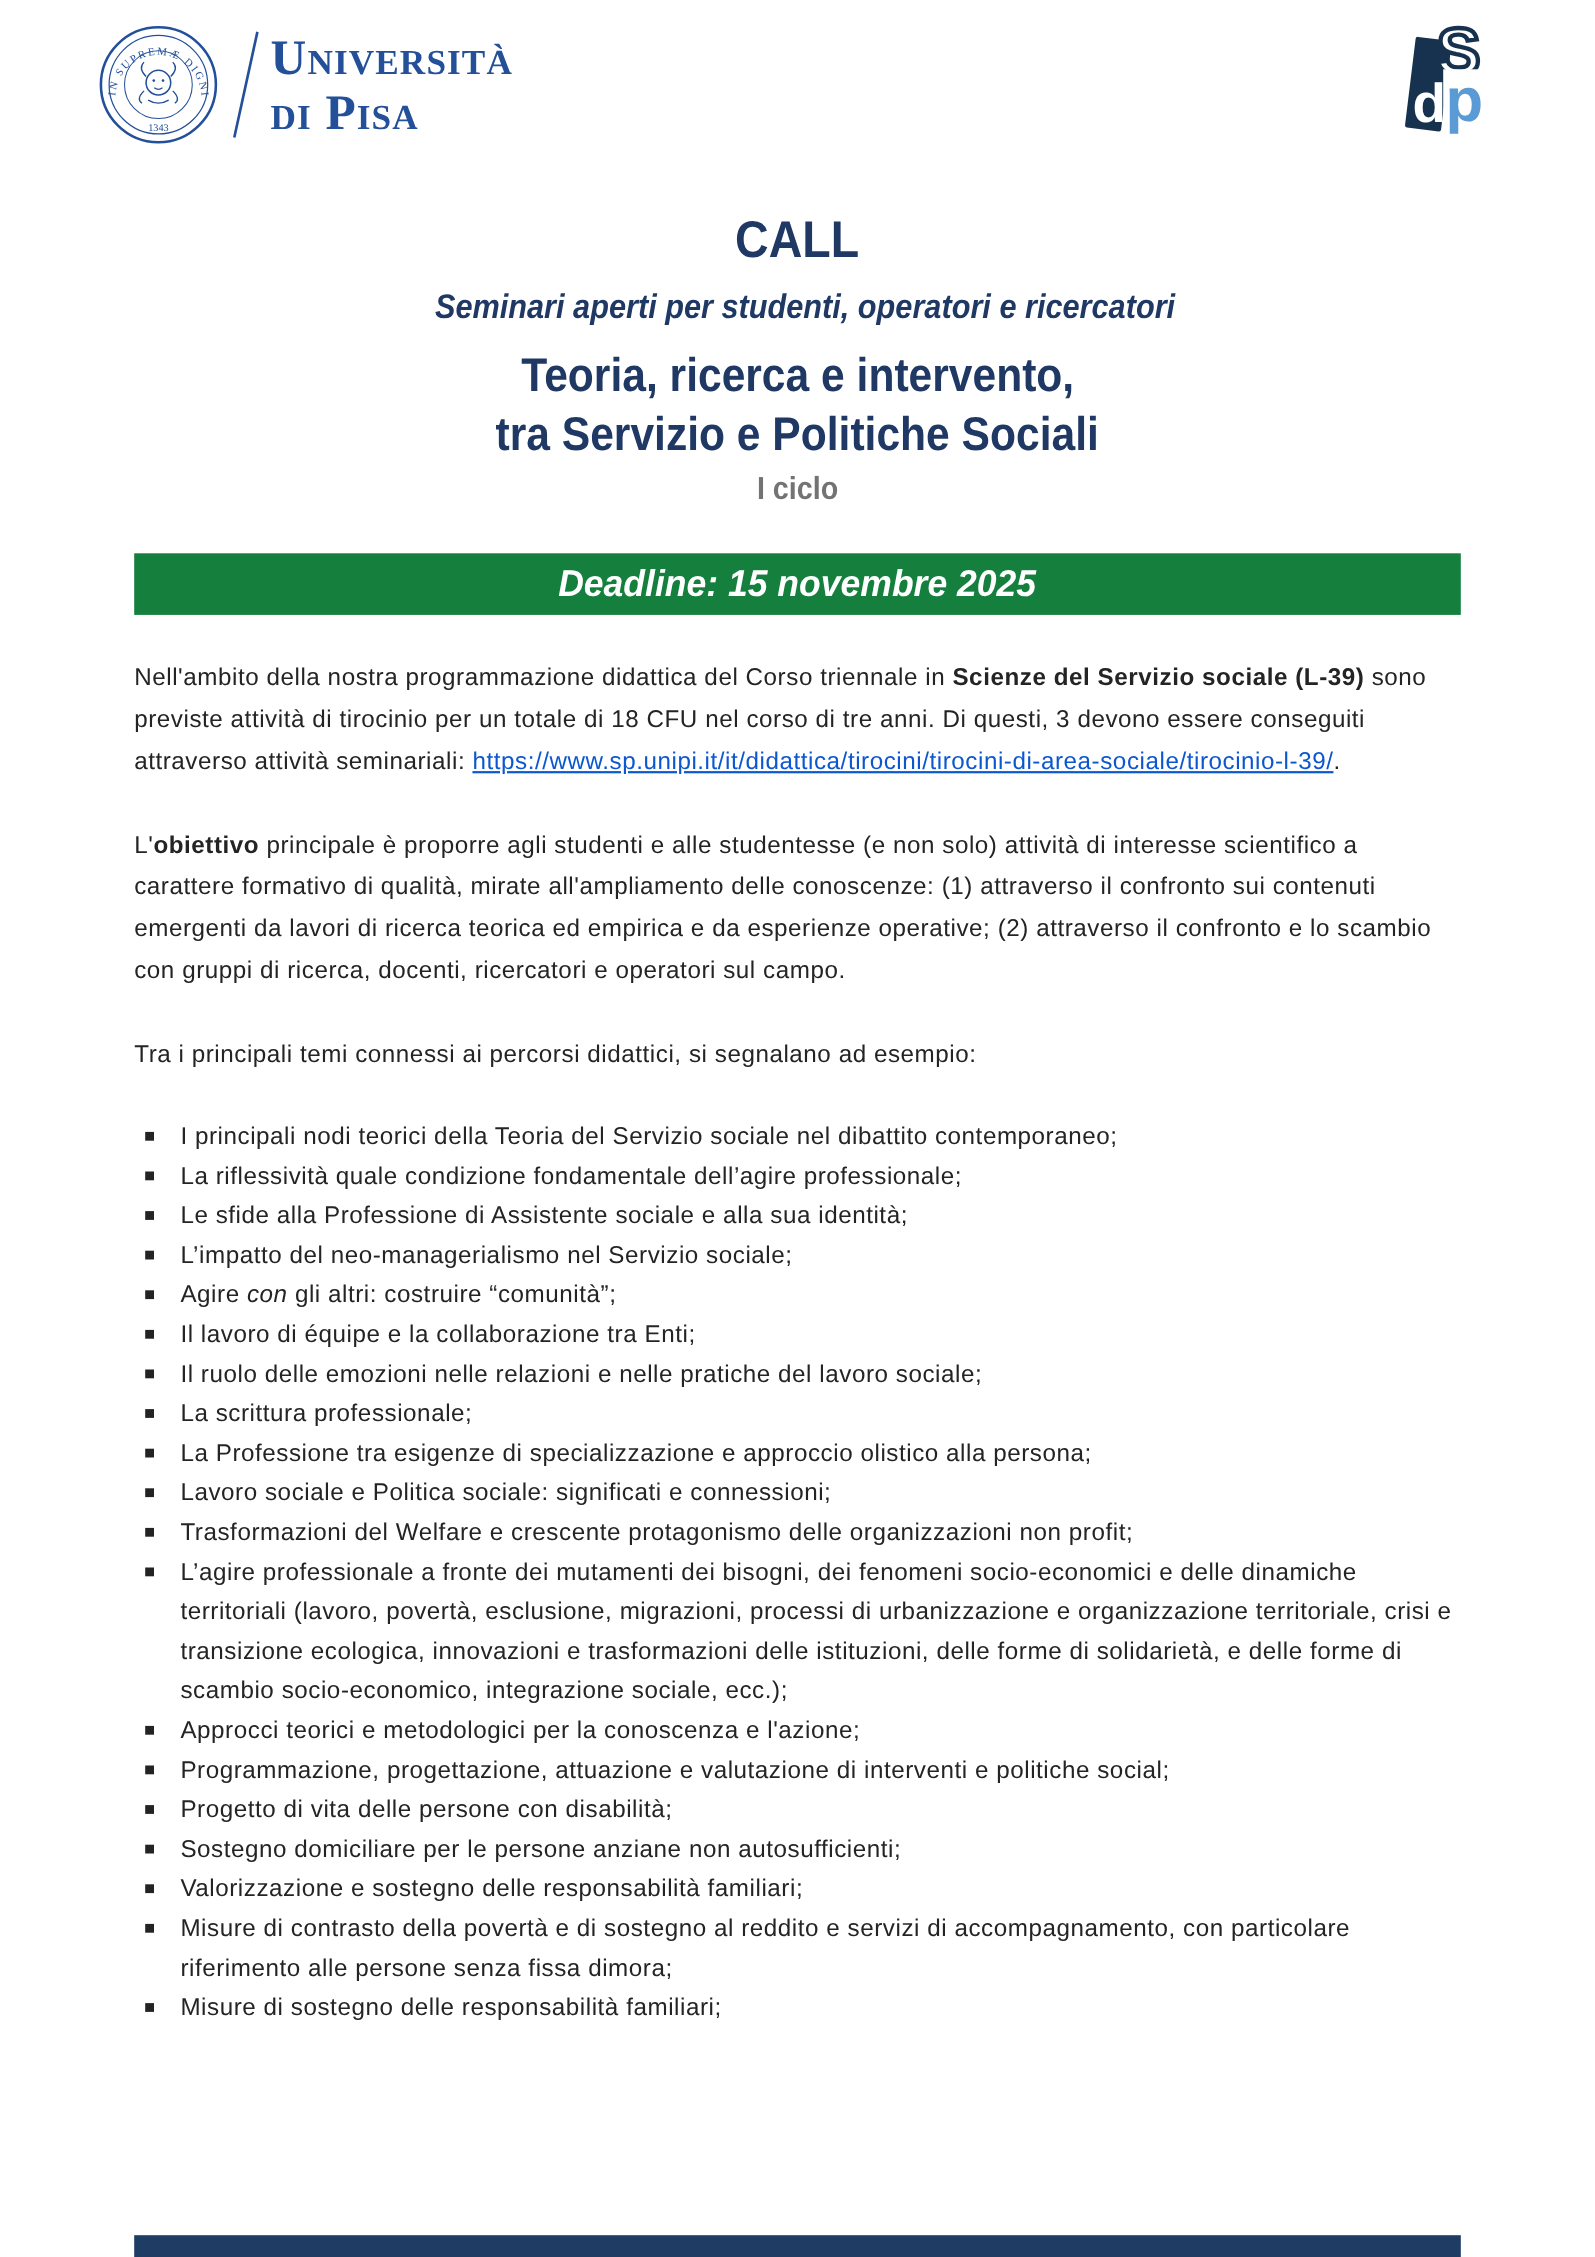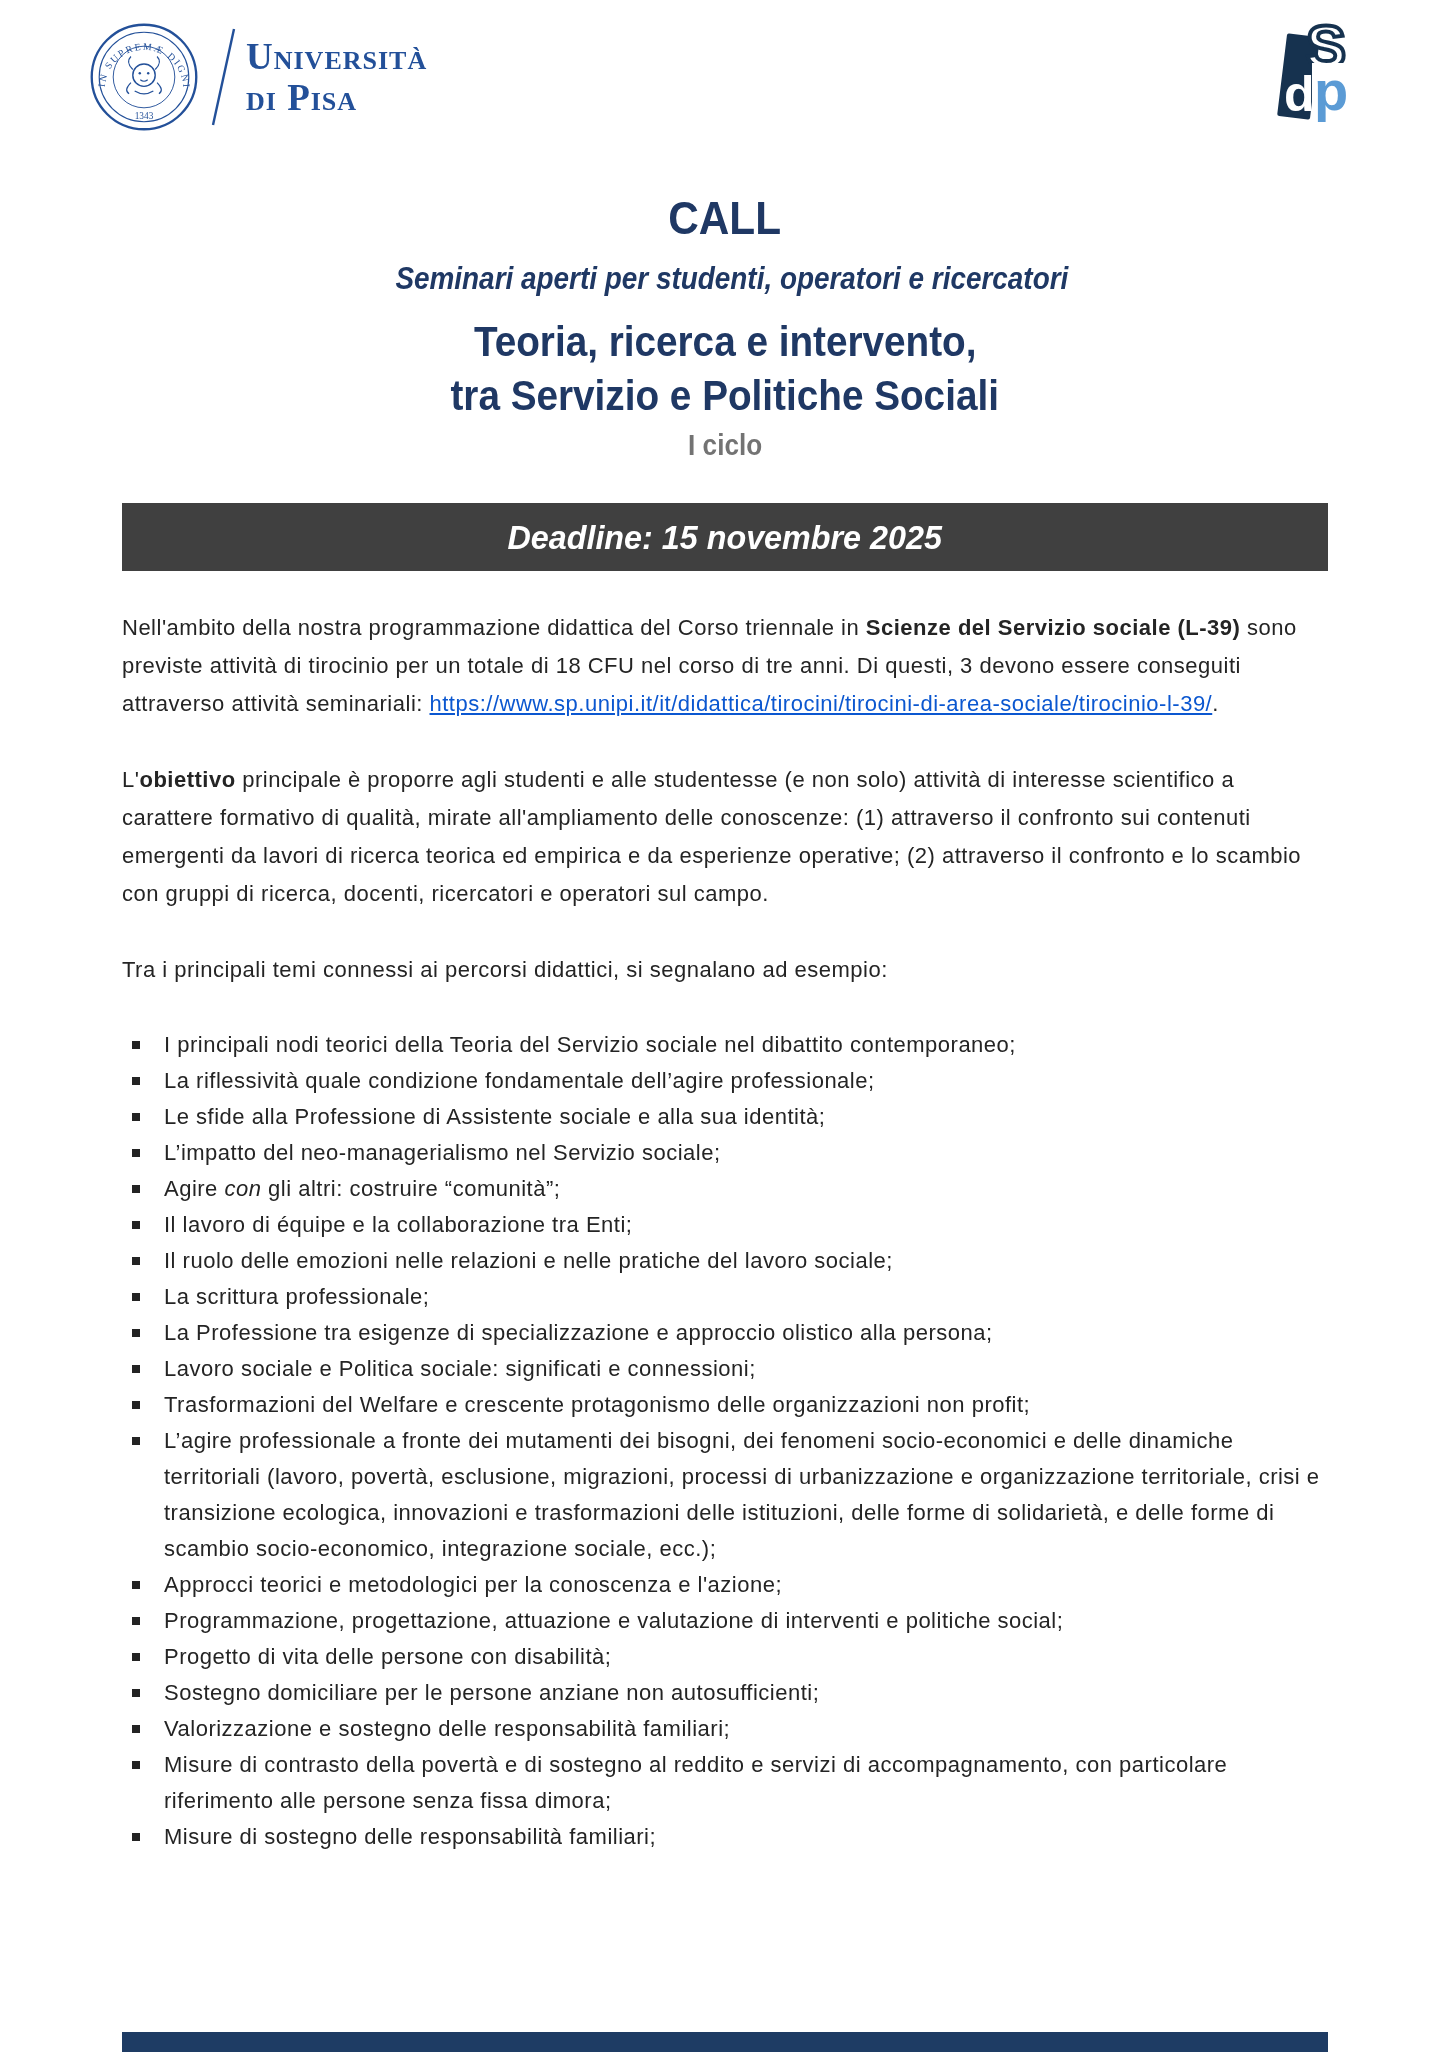--- a/index.html
+++ b/index.html
@@ -4,39 +4,39 @@
 <style>
   html,body{margin:0;padding:0;background:#ffffff;}
   .page{
     position:relative;width:1450px;height:2052px;background:#fff;overflow:hidden;
     font-family:"Liberation Sans",sans-serif;color:#242424;
   }
   
   .header{display:flex;justify-content:space-between;align-items:center;padding:22px 78px 0 88px;height:110px;}
   .unipi{display:flex;align-items:center;gap:8px;color:#235099;}
   .unipi-text{font-family:"Liberation Serif",serif;font-variant:small-caps;font-weight:600;
-    font-size:37px;line-height:1.12;color:#235099;letter-spacing:1px;}
+    font-size:45px;line-height:1.12;color:#235099;letter-spacing:1px;}
   .dsp{display:flex;align-items:center;gap:16px;}
   .dsp-mark{position:relative;width:98px;height:88px;}
   .dsp-slab{position:absolute;left:8px;top:2px;width:33px;height:83px;background:#16324f;transform:rotate(7deg);border-radius:2px;}
   .dsp-s{position:absolute;left:32px;top:-16px;font-weight:bold;font-size:60px;line-height:1;
     color:#fff;-webkit-text-stroke:4px #16324f;}
   .dsp-d{position:absolute;left:10px;top:36px;font-weight:bold;font-size:50px;line-height:1;color:#fff;}
   .dsp-p{position:absolute;left:38px;top:30px;font-weight:bold;font-size:56px;line-height:1;
     color:#5b9bd5;background:#fff;padding:0 2px;}
   .dsp-text{color:#17375e;font-family:"Liberation Serif",serif;font-variant:small-caps;}
   .dsp-l1{font-size:39px;letter-spacing:8px;line-height:1.05;font-weight:600;}
   .dsp-l2{font-size:31px;letter-spacing:3px;line-height:1.1;font-weight:700;}
   
   .h-call{margin:60px 0 0;text-align:center;color:#1f3864;font-weight:bold;font-size:47px;line-height:1.1;}
   .h-sub{margin:16px 0 0;text-align:center;color:#1f3864;font-weight:bold;font-style:italic;font-size:31px;line-height:1.2;padding-left:13px;}
   .h-title{margin:18px 0 0;text-align:center;color:#1f3864;font-weight:bold;font-size:43px;line-height:1.25;}
   .h-cycle{margin:6px 0 0;text-align:center;color:#737373;font-weight:bold;font-size:29px;line-height:1.2;}
   .cond{display:inline-block;transform:scaleX(.9);transform-origin:center;}
-  .banner{margin:40px 122px 0;height:68px;background:#404040;display:flex;align-items:center;justify-content:center;}
+  .banner{margin:40px 122px 0;height:56px;background:#15803d;display:flex;align-items:center;justify-content:center;}
   .banner-text{color:#ffffff;font-weight:bold;font-style:italic;font-size:34px;display:inline-block;transform:scaleX(.95);}
   
   .content{margin:38px 122px 0;font-size:22px;line-height:38px;letter-spacing:.5px;color:#242424;}
   .content p{margin:12px 0 38px;}
   .b{font-weight:bold;}
   .it{font-style:italic;}
   a.link{color:#0b57d0;text-decoration:underline;white-space:nowrap;}
   .lead{margin:0 0 0;}
   ul.themes{margin:0;padding:0;list-style:none;line-height:36px;}
   ul.themes li{position:relative;padding-left:42px;}

